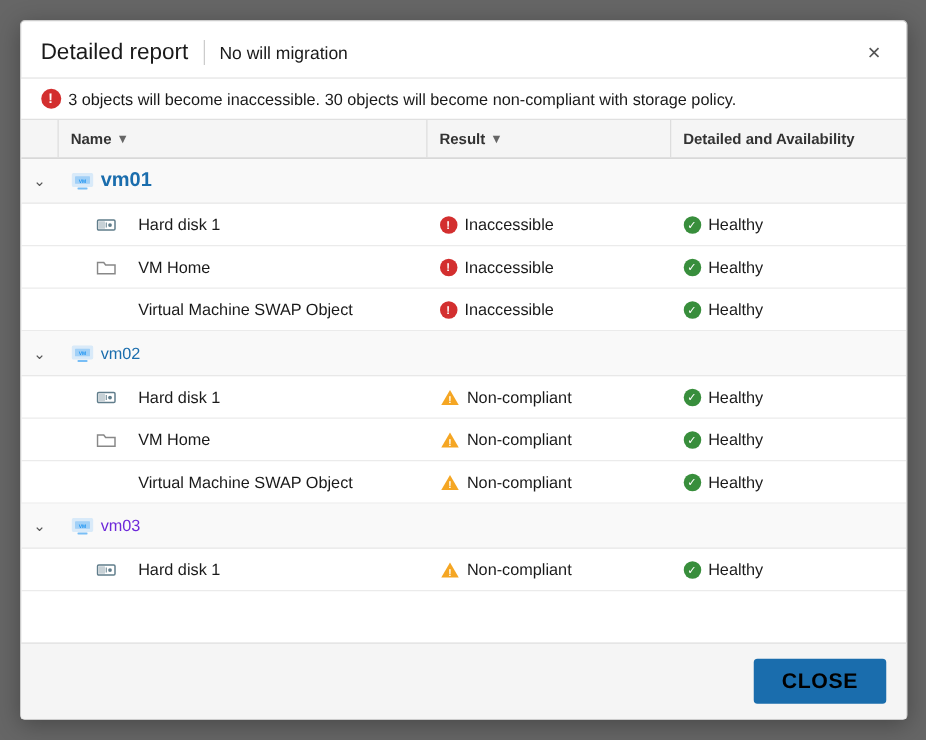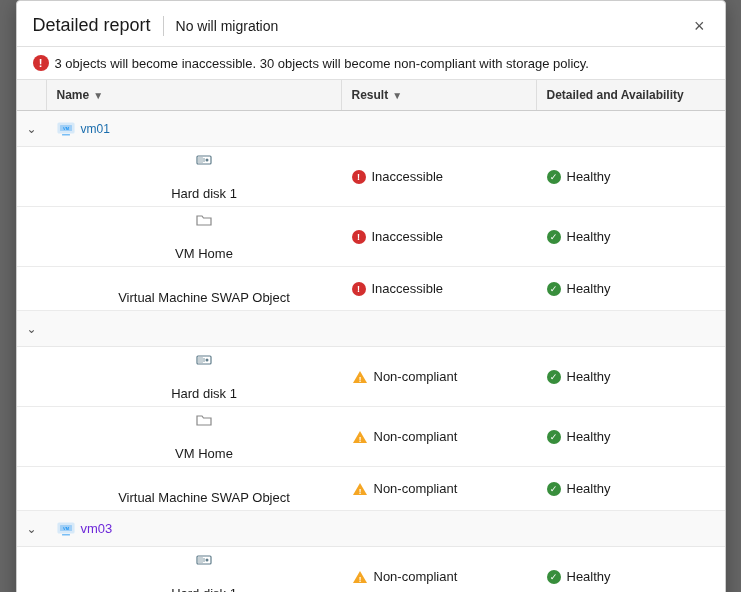--- a/index.html
+++ b/index.html
@@ -136,23 +136,22 @@
     }
     .child-row-cell {
       padding: 5px 10px;
       display: flex;
       align-items: center;
       gap: 6px;
     }
     .child-indent {
       padding-left: 30px;
       display: flex;
-      align-items: center;
+      align-items: flex-start;
       gap: 18px;
-      flex-direction: column;
     }
     .result-cell {
       display: flex;
       align-items: center;
       gap: 6px;
     }
     .status-dot-red {
       width: 14px;
       height: 14px;
       border-radius: 50%;
@@ -237,21 +236,21 @@
           <div class="vm-row-cell">
             <span style="font-size:12px;color:#555;">⌄</span>
           </div>
           <div class="vm-row-cell">
     <svg class="vm-svg" width="18" height="18" viewBox="0 0 18 18">
       <rect x="1" y="3" width="16" height="10" rx="1" fill="#2196F3" opacity="0.15" stroke="#2196F3" stroke-width="1.2"></rect>
       <rect x="3" y="5" width="12" height="6" rx="0.5" fill="#2196F3" opacity="0.3"></rect>
       <rect x="5" y="14" width="8" height="1.5" rx="0.5" fill="#2196F3" opacity="0.6"></rect>
       <text x="9" y="10" text-anchor="middle" font-size="4" fill="#2196F3" font-weight="bold">VM</text>
     </svg>
-    <span style="color:#1a6dad;font-weight:400;font-size:12px;">vm01</span>
+    <span style="color:#1a6dad;font-weight:700;font-size:16px;">vm01</span>
   </div>
           <div class="vm-row-cell"></div>
           <div class="vm-row-cell"></div>
         </div>
         <div class="child-row">
           <div></div>
           <div class="child-row-cell child-indent">
             <svg width="16" height="16" viewBox="0 0 16 16">
         <rect x="1" y="4" width="14" height="8" rx="1" fill="none" stroke="#607d8b" stroke-width="1.2"></rect>
         <rect x="2" y="5" width="5" height="6" rx="0.5" fill="#90a4ae" opacity="0.5"></rect>
@@ -298,20 +297,29 @@
           </div>
           <div class="child-row-cell result-cell">
       <div class="status-green">✓</div>
       <span>Healthy</span>
     </div>
         </div>
         <div class="vm-row">
           <div class="vm-row-cell">
             <span style="font-size:12px;color:#555;">⌄</span>
           </div>
+          <div class="vm-row-cell">
+    <svg class="vm-svg" width="18" height="18" viewBox="0 0 18 18">
+      <rect x="1" y="3" width="16" height="10" rx="1" fill="#2196F3" opacity="0.15" stroke="#2196F3" stroke-width="1.2"></rect>
+      <rect x="3" y="5" width="12" height="6" rx="0.5" fill="#2196F3" opacity="0.3"></rect>
+      <rect x="5" y="14" width="8" height="1.5" rx="0.5" fill="#2196F3" opacity="0.6"></rect>
+      <text x="9" y="10" text-anchor="middle" font-size="4" fill="#2196F3" font-weight="bold">VM</text>
+    </svg>
+    <span style="color:#1a6dad;font-weight:500;font-size:13px;">vm02</span>
+  </div>
           <div class="vm-row-cell"></div>
           <div class="vm-row-cell"></div>
         </div>
         <div class="child-row">
           <div></div>
           <div class="child-row-cell child-indent">
             <svg width="16" height="16" viewBox="0 0 16 16">
         <rect x="1" y="4" width="14" height="8" rx="1" fill="none" stroke="#607d8b" stroke-width="1.2"></rect>
         <rect x="2" y="5" width="5" height="6" rx="0.5" fill="#90a4ae" opacity="0.5"></rect>
         <circle cx="11" cy="8" r="1.5" fill="#607d8b"></circle>

